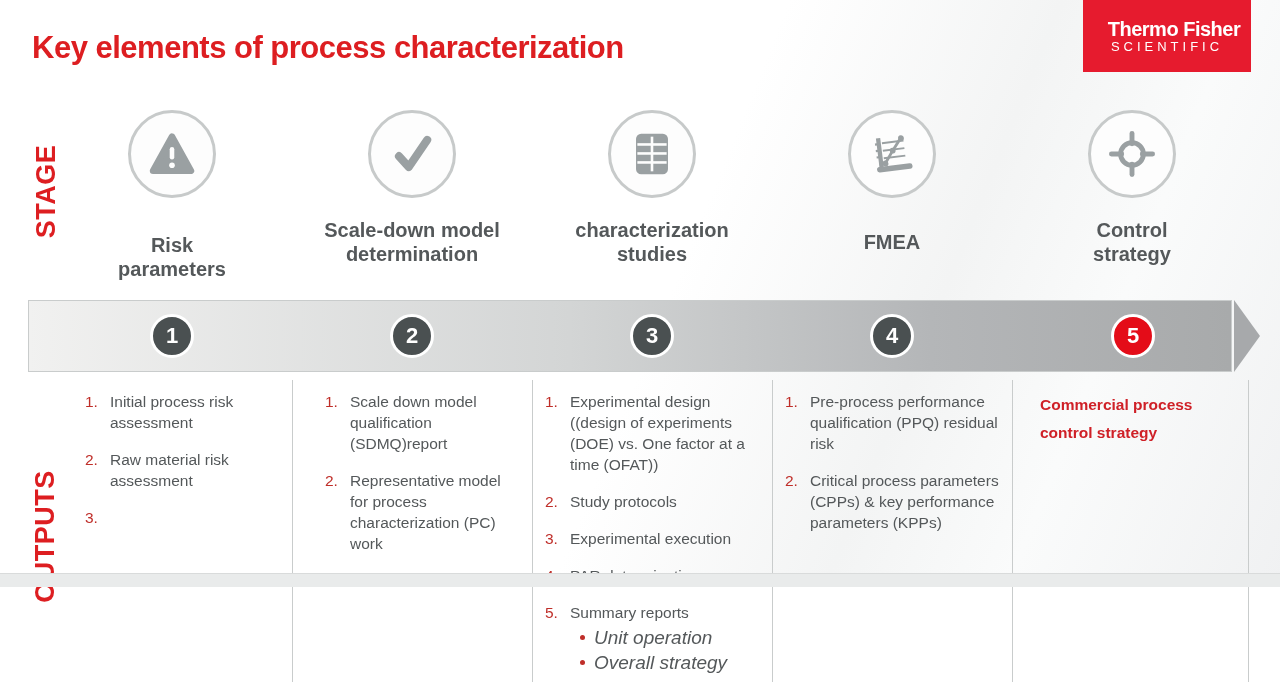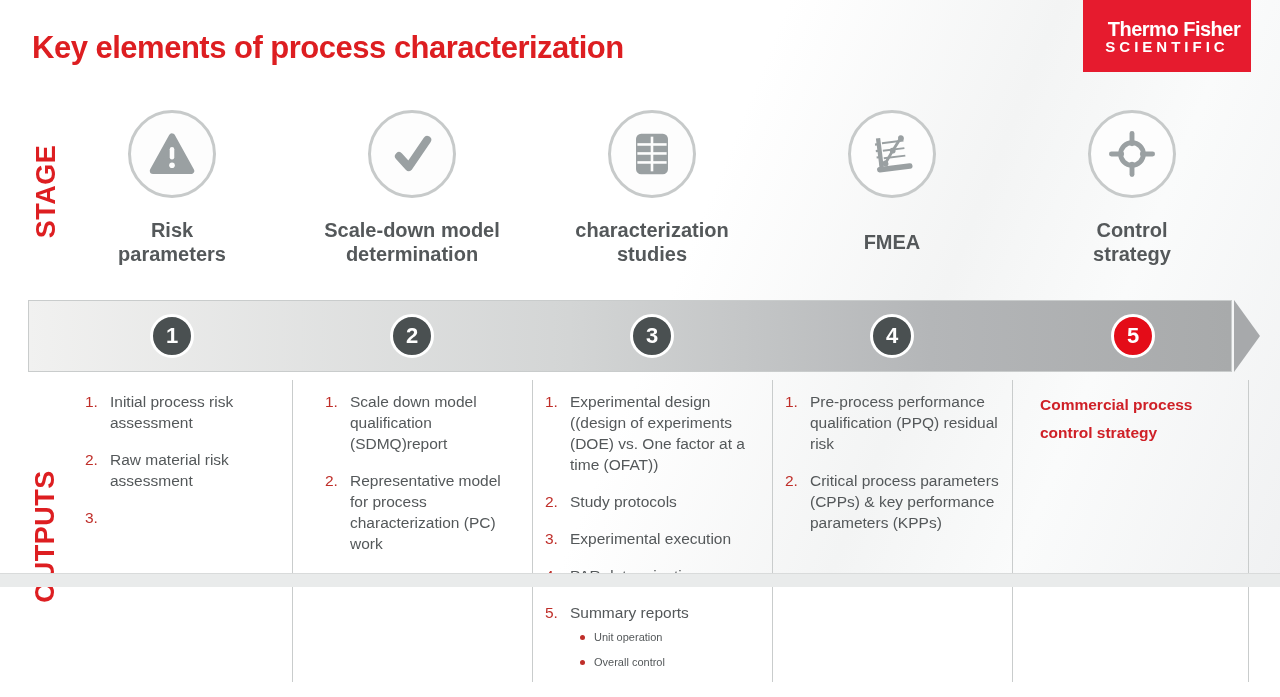--- a/index.html
+++ b/index.html
@@ -18,21 +18,21 @@
   }
   .title{
     position:absolute;left:32px;top:30px;
     font-size:31px;font-weight:bold;color:#dd1e21;letter-spacing:-0.5px;
   }
   .logo{
     position:absolute;left:1083px;top:0;width:168px;height:72px;
     background:#e61b2e;color:#fff;text-align:center;box-sizing:border-box;padding-top:19px;
   }
   .logo .brand{font-size:20px;font-weight:bold;letter-spacing:-0.5px;line-height:20px;margin-left:14px;}
-  .logo .sub{font-size:15px;font-weight:bold;letter-spacing:4px;line-height:15px;}
+  .logo .sub{font-size:13px;font-weight:normal;letter-spacing:4px;line-height:15px;}
   .row-label{
     position:absolute;color:#dd1e21;font-weight:bold;font-size:27px;
     text-align:center;transform:rotate(-90deg);letter-spacing:0.5px;
   }
   .row-label.stage{left:-16px;top:176px;width:124px;}
   .row-label.outputs{left:-62px;top:521px;width:214px;}
 
   .icon-circle{
     position:absolute;top:110px;width:88px;height:88px;border-radius:50%;
     background:#fdfdfd;border:3px solid #c7caca;box-sizing:border-box;
@@ -61,21 +61,21 @@
     color:#fff;font-size:22px;font-weight:bold;
   }
   .step-circle.red{background:#e40c18;}
 
   .divider{position:absolute;top:380px;height:302px;width:1px;background:#c9cccc;}
 
   .outcol{position:absolute;top:391px;}
   .out-item{display:flex;margin-bottom:16px;font-size:15.5px;line-height:21px;color:#54585a;}
   .out-item .num{width:25px;flex:none;color:#bf2e29;}
   .out-item .txt{flex:1;}
-  .sub-bullet{display:flex;margin:3px 0 4px 35px;font-size:11px;line-height:21px;color:#54585a;align-items:flex-start;}
+  .sub-bullet{display:flex;margin:3px 0 4px 35px;font-size:19px;line-height:21px;color:#54585a;font-style:italic;align-items:flex-start;}
   .sub-bullet .dot{width:5px;height:5px;border-radius:50%;background:#bf2e29;margin:8px 9px 0 0;flex:none;}
   .highlight-output{font-size:15.5px;line-height:28px;font-weight:bold;color:#cf2027;}
 
   svg{display:block;}
 </style>
 </head>
 <body>
 
 <div class="slide">
 
@@ -141,21 +141,21 @@
       <svg width="52" height="52" viewBox="0 0 48 48">
         <circle cx="24" cy="24" r="10.5" fill="none" stroke="#9aa0a2" stroke-width="4.5"></circle>
         <line x1="24" y1="5" x2="24" y2="14.5" stroke="#9aa0a2" stroke-width="4.5" stroke-linecap="round"></line>
         <line x1="24" y1="33.5" x2="24" y2="43" stroke="#9aa0a2" stroke-width="4.5" stroke-linecap="round"></line>
         <line x1="5" y1="24" x2="14.5" y2="24" stroke="#9aa0a2" stroke-width="4.5" stroke-linecap="round"></line>
         <line x1="33.5" y1="24" x2="43" y2="24" stroke="#9aa0a2" stroke-width="4.5" stroke-linecap="round"></line>
       </svg>
     </span>
   </div>
 
-  <div class="stage-name" style="left:62px;">
+  <div class="stage-name" style="left:62px;justify-content:flex-end;">
     <span>Risk</span>
     <span>parameters</span>
   </div>
   <div class="stage-name" style="left:302px;">
     <span>Scale-down model</span>
     <span>determination</span>
   </div>
   <div class="stage-name" style="left:542px;">
     <span>characterization</span>
     <span>studies</span>
@@ -237,21 +237,21 @@
     <div class="out-item" style="margin-bottom:4px;">
       <span class="num">5.</span>
       <span class="txt">Summary reports</span>
     </div>
     <div class="sub-bullet">
       <span class="dot"></span>
       <span>Unit operation</span>
     </div>
     <div class="sub-bullet">
       <span class="dot"></span>
-      <span>Overall control</span>
+      <span>Overall strategy</span>
     </div>
   </div>
 
   <div class="outcol" style="left:785px;width:222px;">
     <div class="out-item">
       <span class="num">1.</span>
       <span class="txt">Pre-process performance qualification (PPQ) residual risk</span>
     </div>
     <div class="out-item">
       <span class="num">2.</span>

